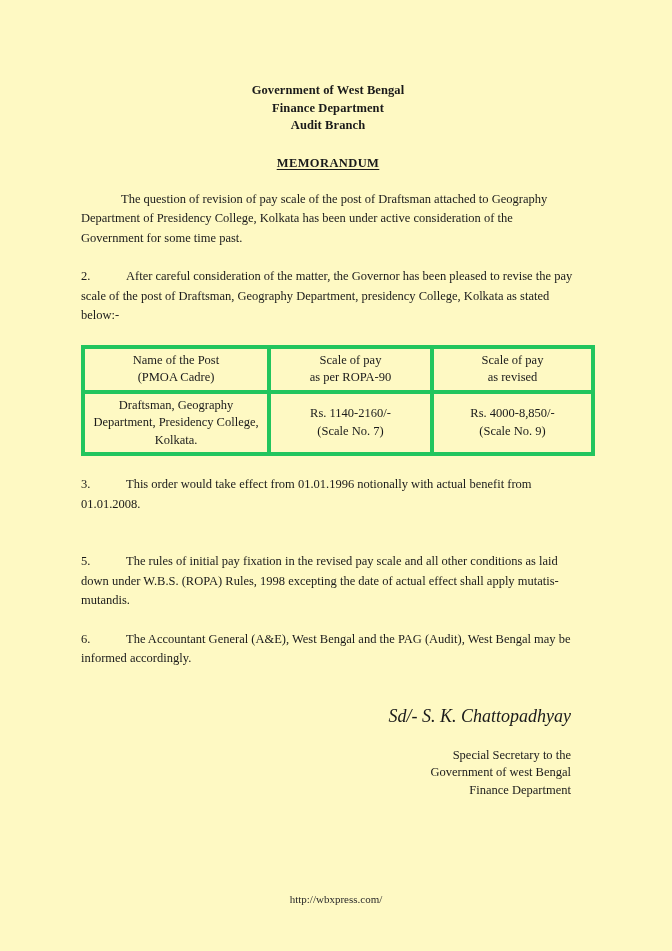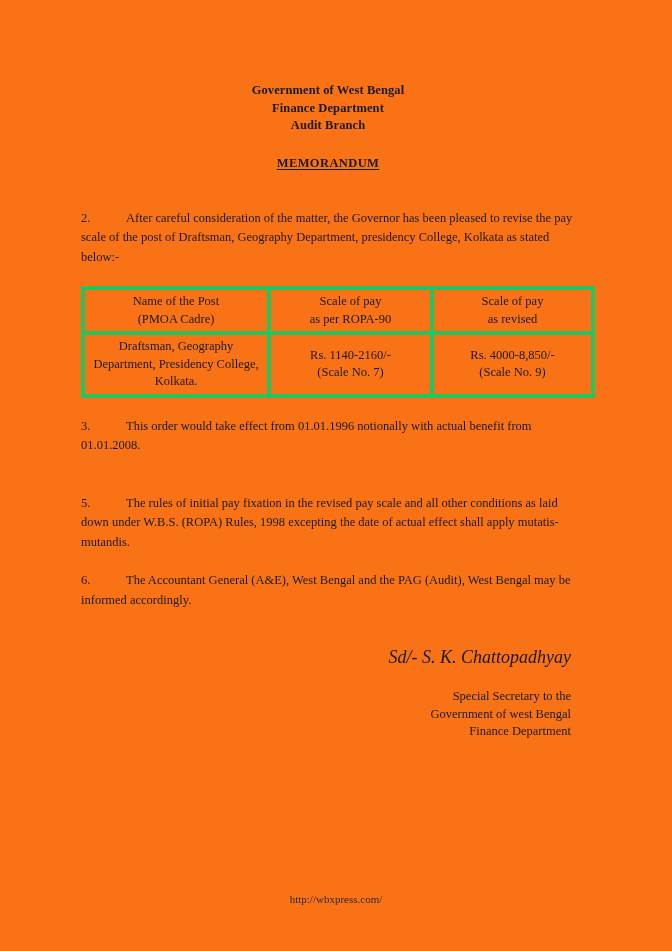--- a/index.html
+++ b/index.html
@@ -13,21 +13,21 @@
     position: relative;
     font-family: "Liberation Serif", "DejaVu Serif", serif;
     color: #1a1a1a;
     overflow: hidden;
   }
   .page {
     position: absolute;
     left: 0; top: 0;
     width: 672px;
     height: 951px;
-    background: #f97316;
+    background: #fef9c3;
   }
   .content {
     position: absolute;
     left: 81px;
     top: 0;
     width: 494px;
   }
 
   
   .letterhead {
@@ -139,20 +139,21 @@
       <div>Finance Department</div>
       <div>Audit Branch</div>
     </div>
 
 
     <div class="memo-title">
       <span>MEMORANDUM</span>
     </div>
 
     <div class="para-gap"></div>
+    <p class="para"><span class="indent"></span><span>The question of revision of pay scale of the post of Draftsman attached to Geography Department of Presidency College, Kolkata has been under active consideration of the Government for some time past.</span></p>
 
     <div class="para-gap"></div>
     <p class="para"><span class="numlab">2.</span><span>After careful consideration of the matter, the Governor has been pleased to revise the pay scale of the post of Draftsman, Geography Department, presidency College, Kolkata as stated below:-</span></p>
 
     <table class="paytable">
       <colgroup>
         <col class="c1">
           <col class="c2">
           <col class="c3">
       </colgroup>

